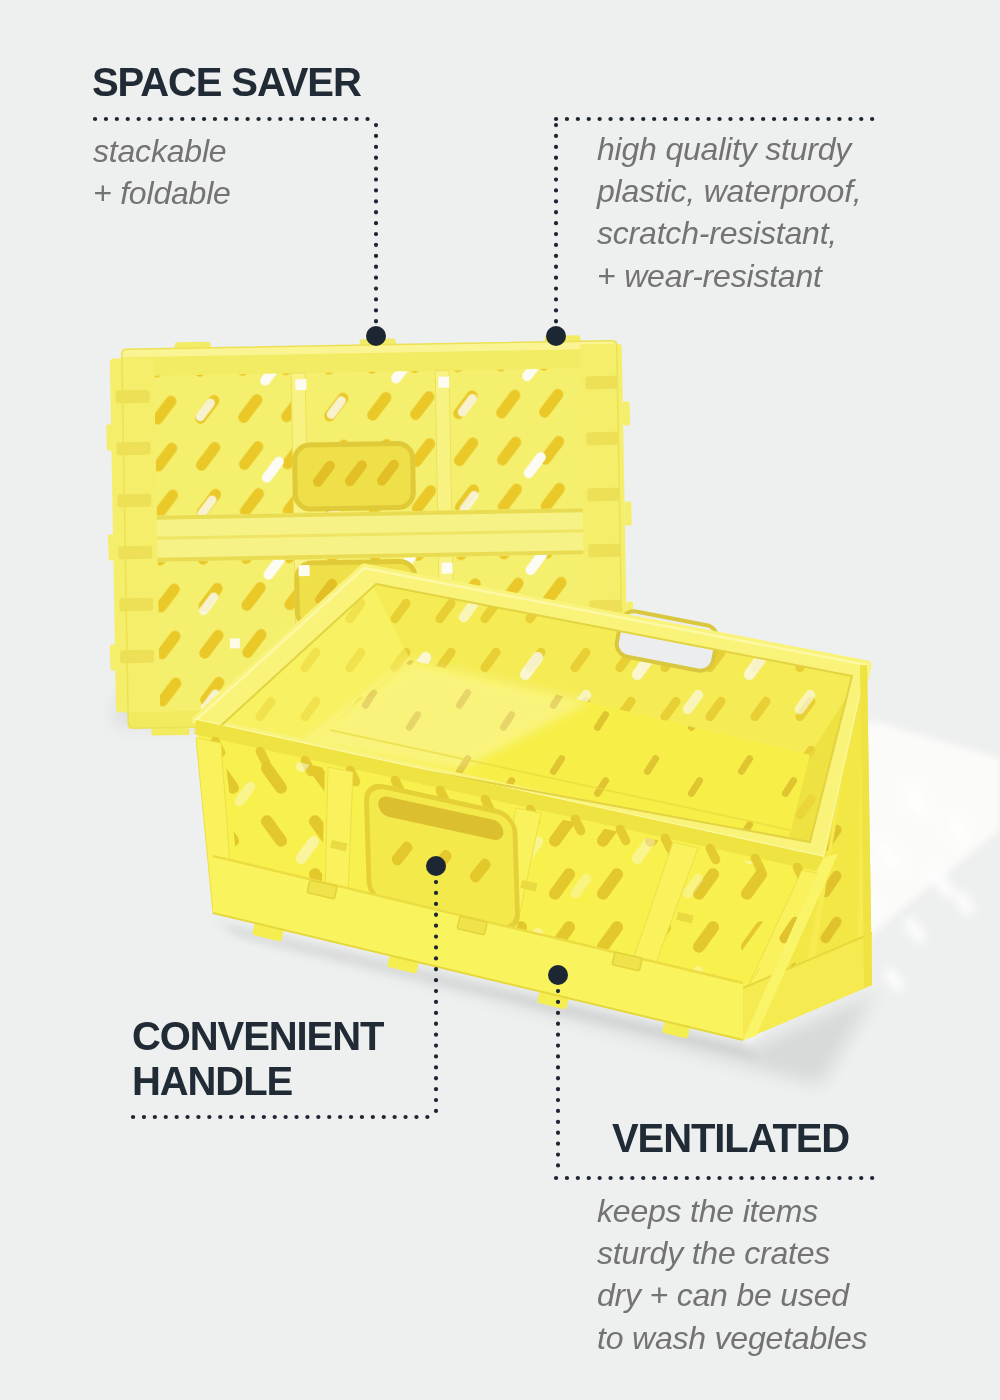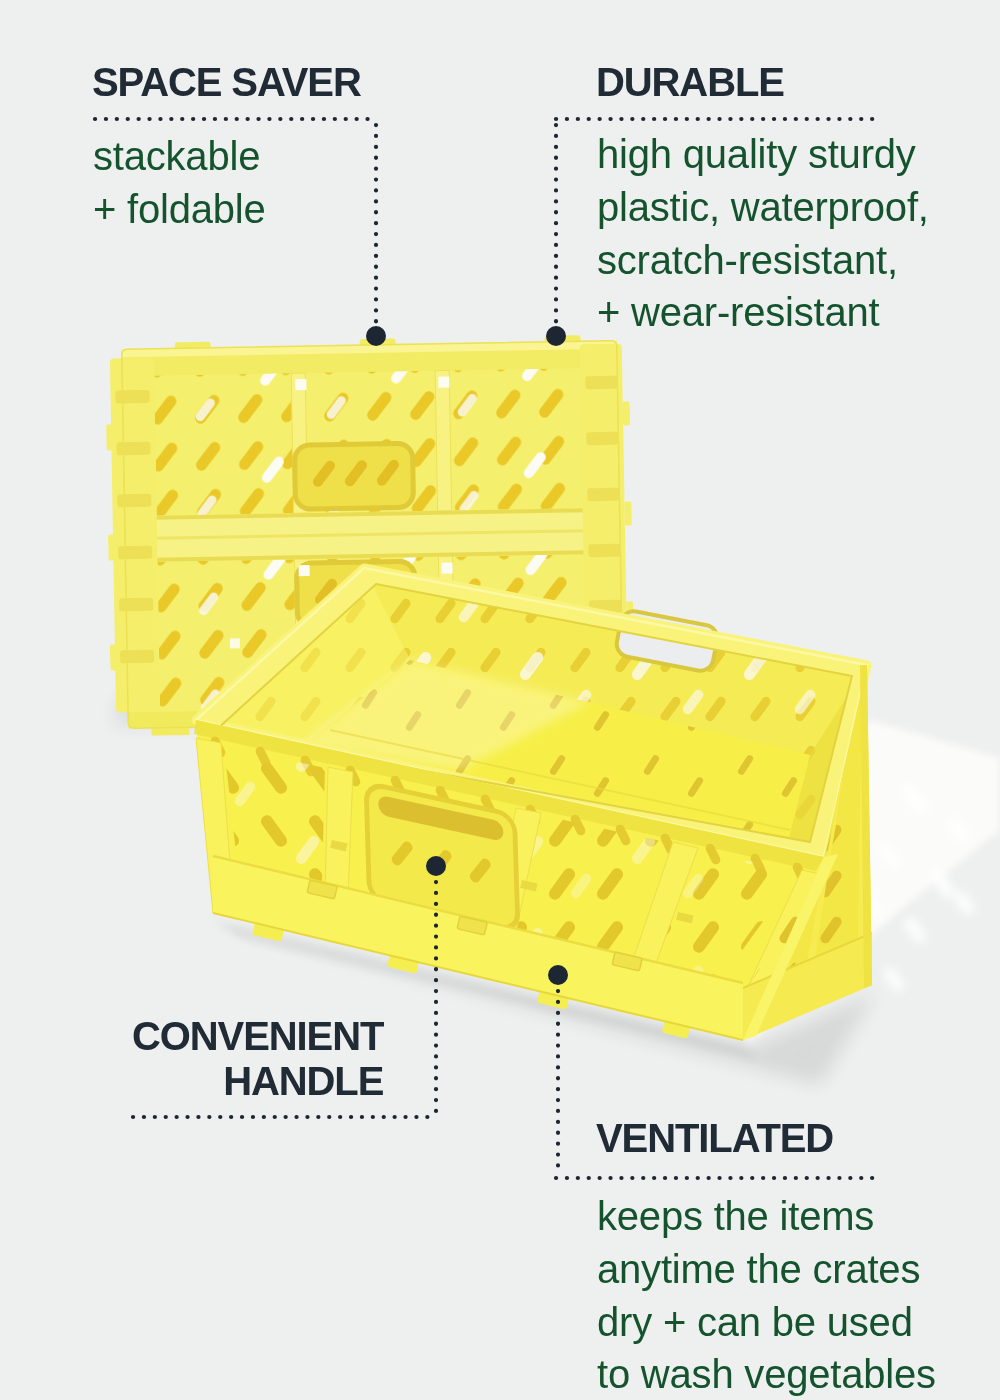--- a/index.html
+++ b/index.html
@@ -4,25 +4,25 @@
 <style>
   html,body{margin:0;padding:0;background:#d8d9da;}
   .canvas{
     position:relative;width:1000px;height:1400px;overflow:hidden;
     background:#EEEFEF;
     font-family:"Liberation Sans",sans-serif;
   }
   .abs{position:absolute;}
   .callout-title{
     font-weight:700;font-size:40px;line-height:1.13;letter-spacing:-1.1px;
-    color:#212B36;white-space:pre-line;text-align:right;
+    color:#212B36;white-space:pre-line;
   }
   .callout-desc{
-    font-weight:400;font-size:40px;line-height:1.32;letter-spacing:-0.2px;
-    color:#14532d;white-space:pre-line;
+    font-weight:400;font-size:32px;line-height:1.32;letter-spacing:-0.2px;
+    color:#737373;white-space:pre-line;font-style:italic;
   }
   svg{display:block;}
   .folded-rot{transform:rotate(-1deg);}
   .noevt{pointer-events:none;}
 </style>
 </head>
 <body>
 
 <div class="canvas">
 
@@ -308,34 +308,31 @@
       <circle cx="558" cy="975" r="10"></circle>
     </g>
   </svg>
 
   <div class="abs" style="left:92px;top:60px">
     <div class="callout-title">SPACE SAVER</div>
   </div>
   <div class="abs callout-desc" style="left:93px;top:130px">stackable
 + foldable</div>
 
-  <div class="abs" style="left:596px;top:60px">
-    <div class="callout-title">DURABLE</div>
-  </div>
   <div class="abs" style="left:132px;top:1014px">
     <div class="callout-title">CONVENIENT
 HANDLE</div>
   </div>
 
   <div class="abs callout-desc" style="left:597px;top:128px">high quality sturdy
 plastic, waterproof,
 scratch-resistant,
 + wear-resistant</div>
 
-  <div class="abs" style="left:596px;top:1116px">
+  <div class="abs" style="left:612px;top:1116px">
     <div class="callout-title">VENTILATED</div>
   </div>
   <div class="abs callout-desc" style="left:597px;top:1190px">keeps the items
-anytime the crates
+sturdy the crates
 dry + can be used
 to wash vegetables</div>
 
 </div>
 
 </body></html>

